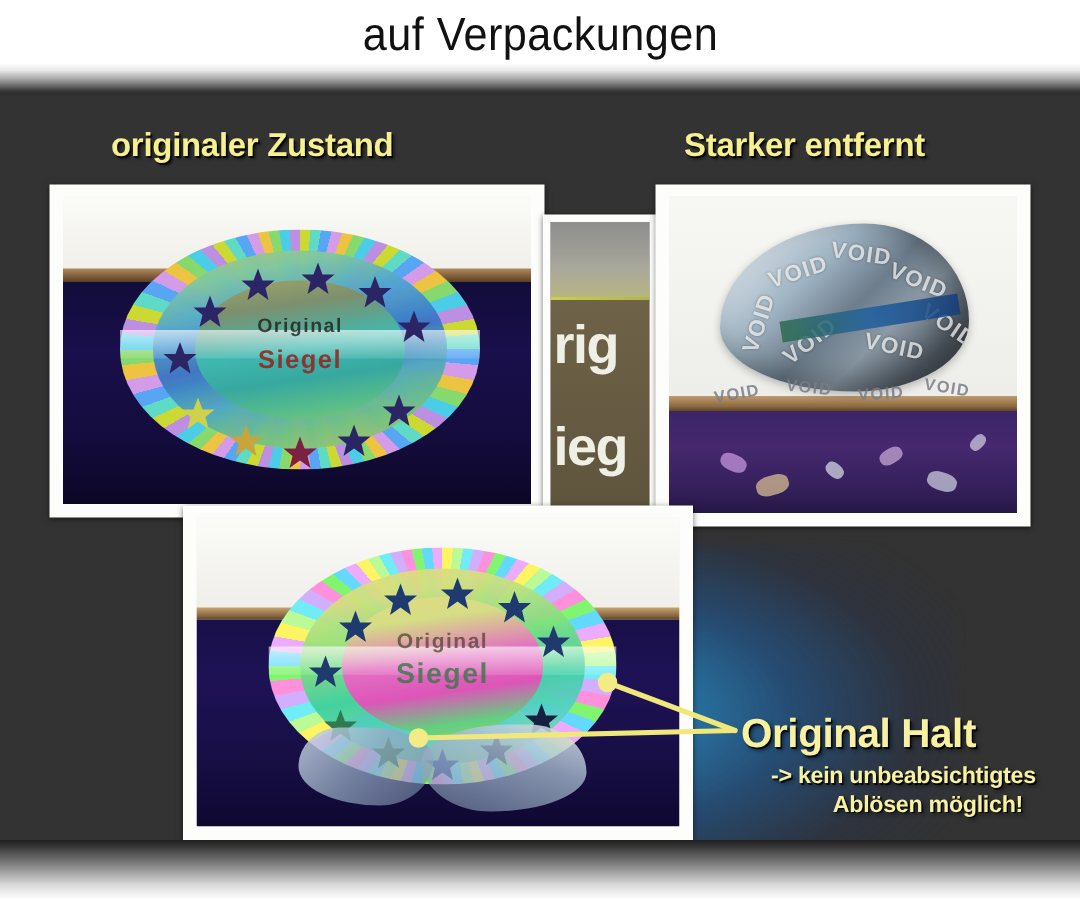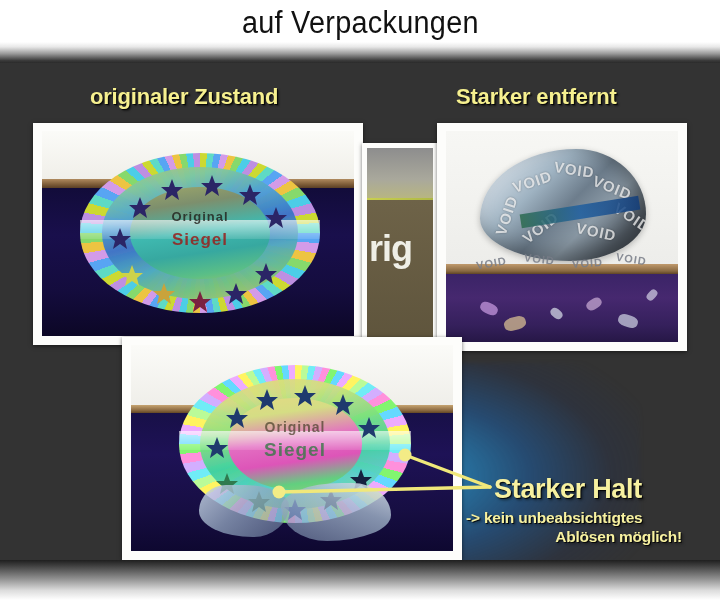--- a/index.html
+++ b/index.html
@@ -71,21 +71,21 @@
   .head {
     position: absolute;
     font-family: "Liberation Sans", sans-serif;
     font-weight: bold;
     color: #f6f08f;
     font-size: 22px;
     white-space: nowrap;
     text-shadow: 1px 1px 0 rgba(0,0,0,0.75), 2px 2px 2px rgba(0,0,0,0.5);
     letter-spacing: -0.2px;
   }
-  #head-left  { left: 90px;  top: 84px; }
+  #head-left  { left: 74px;  top: 84px; }
   #head-right { left: 456px; top: 84px; }
 
   
   .frame {
     position: absolute;
     background: #fdfdfb;
     box-shadow: 0 1px 4px rgba(0,0,0,0.55);
     box-sizing: border-box;
   }
   .photo {
@@ -153,21 +153,21 @@
   #frame-strip { left: 362px; top: 143px; width: 76px; height: 208px; padding: 5px; }
   #photo-strip { left: 5px; top: 5px; width: 66px; height: 198px; background: #7d7a6f; }
   .ps-sky { position: absolute; left:0; top:0; width:66px; height:52px;
             background: linear-gradient(to bottom, #8d8d8d 0%, #a9a89c 60%, #b9b77f 100%); }
   .ps-box { position: absolute; left:0; top:52px; width:66px; height:146px;
             background: linear-gradient(to bottom, #6e6348 0%, #5e543c 100%); }
   .ps-rim { position: absolute; left:0; top:50px; width:66px; height:4px;
             background: linear-gradient(to right, #c9d04e, #aeb845); }
   .ps-txt { position: absolute; font-family: "Liberation Sans", sans-serif;
             font-weight: bold; color: #efefe6; font-size: 36px; line-height: 1; letter-spacing: -1px; }
-  #ps-t1 { left: 2px; top: 83px; }
+  #ps-t1 { left: 2px; top: 64px; }
   #ps-t2 { left: 2px; top: 132px; }
 
   
   #frame2 { left: 437px; top: 123px; width: 250px; height: 228px; padding: 8px 9px 9px 9px; }
   #photo2 { left: 9px; top: 8px; width: 232px; height: 211px; background: #f3f2ee; }
   .p2-white { position:absolute; left:0; top:0; width:232px; height:135px;
               background: linear-gradient(to bottom, #f7f7f4 0%, #ededea 100%); }
   .p2-board { position:absolute; left:0; top:133px; width:232px; height:10px;
               background: linear-gradient(to bottom, #c09a6d 0%, #8a6a42 70%, #604525 100%); }
   .p2-velvet{ position:absolute; left:0; top:143px; width:232px; height:68px;
@@ -259,21 +259,21 @@
     left: 466px; top: 508px;
     width: 244px;
     font-family: "Liberation Sans", sans-serif;
     font-weight: bold;
     font-size: 15.5px;
     line-height: 19px;
     color: #f7f1a0;
     text-shadow: 1px 1px 0 rgba(0,0,0,.8), 2px 2px 3px rgba(0,0,0,.5);
     letter-spacing: -0.2px;
   }
-  .caption-sub .l1 { display: block; text-align: left; }
+  .caption-sub .l1 { display: block; text-align: left; margin-left: 48px; }
   .caption-sub .l2 { display: block; text-align: right; padding-right: 28px; }
 
   
   .bottom-fade {
     position: absolute;
     left: 0; top: 560px;
     width: 720px; height: 40px;
     background: linear-gradient(to bottom, #1f1f1f 0%, #3a3a3a 12%, #8e8e8e 46%, #dcdcdc 76%, #ffffff 100%);
   }
 </style>
@@ -325,20 +325,21 @@
       </div>
     </div>
   </div>
 
   <div class="frame" id="frame-strip">
     <div class="photo" id="photo-strip">
       <div class="ps-sky"></div>
       <div class="ps-rim"></div>
       <div class="ps-box"></div>
       <div class="ps-txt" id="ps-t1">rig</div>
+      <div class="ps-txt" id="ps-t2">ieg</div>
     </div>
   </div>
 
   <div class="frame" id="frame2">
     <div class="photo" id="photo2">
       <div class="p2-white"></div>
       <div class="p2-board"></div>
       <div class="p2-velvet"></div>
 
       <div class="p2-blob">
@@ -403,20 +404,20 @@
 
   <svg class="callout-svg">
     <g stroke="#f0e87a" stroke-width="3.4" fill="none" stroke-linecap="round">
       <line x1="279" y1="492" x2="490" y2="487"></line>
       <line x1="405" y1="455" x2="490" y2="487"></line>
     </g>
     <circle cx="279" cy="492" r="6.5" fill="#f3ec86"></circle>
     <circle cx="405" cy="455" r="6.5" fill="#f3ec86"></circle>
   </svg>
 
-  <div class="caption-main">Starker Halt</div>
+  <div class="caption-main">Original Halt</div>
   <div class="caption-sub">
     <span class="l1">-&gt; kein unbeabsichtigtes</span>
     <span class="l2">Ablösen möglich!</span>
   </div>
 
   <div class="bottom-fade"></div>
 </div>
 
 </body></html>

